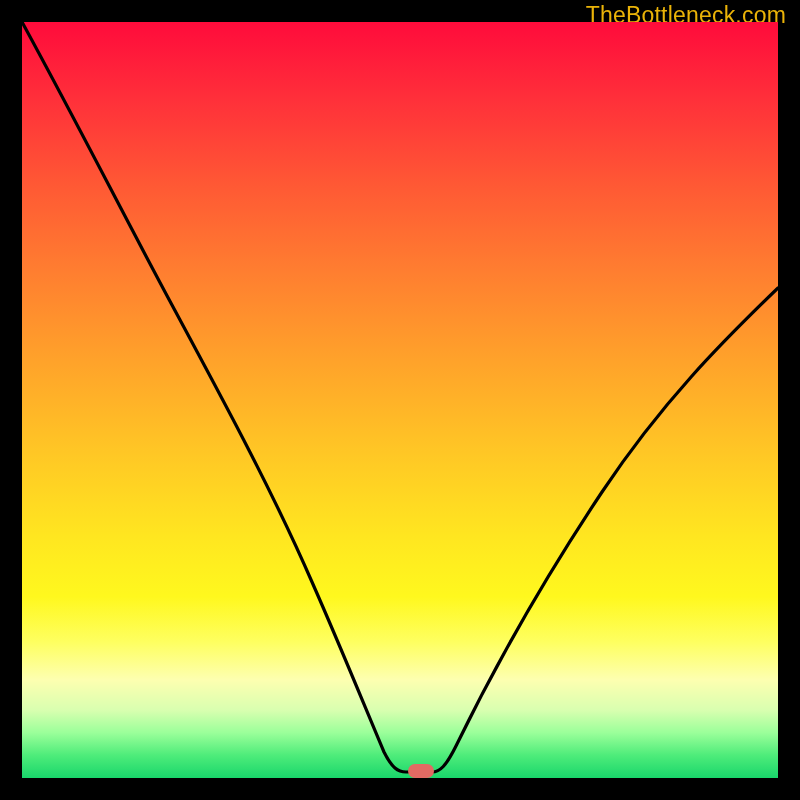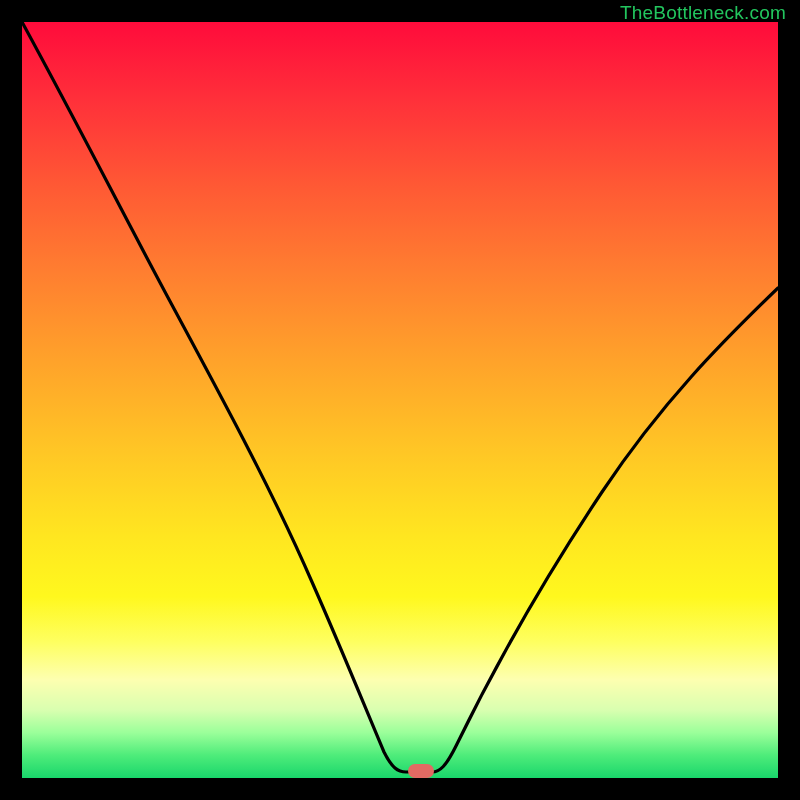--- a/index.html
+++ b/index.html
@@ -54,22 +54,22 @@
     width: 26px;
     height: 14px;
     border-radius: 7px;
     background: #e16a63;
     transform: translate(-50%, -50%);
   }
   .watermark {
     position: absolute;
     top: 2px;
     right: 14px;
-    color: #22c55e;
-    font-size: 19px;
+    color: #eab308;
+    font-size: 23px;
     font-weight: 500;
     letter-spacing: 0.2px;
   }
 </style>
 </head>
 <body>
 
 <div class="frame">
 
   <div class="watermark">TheBottleneck.com</div>

